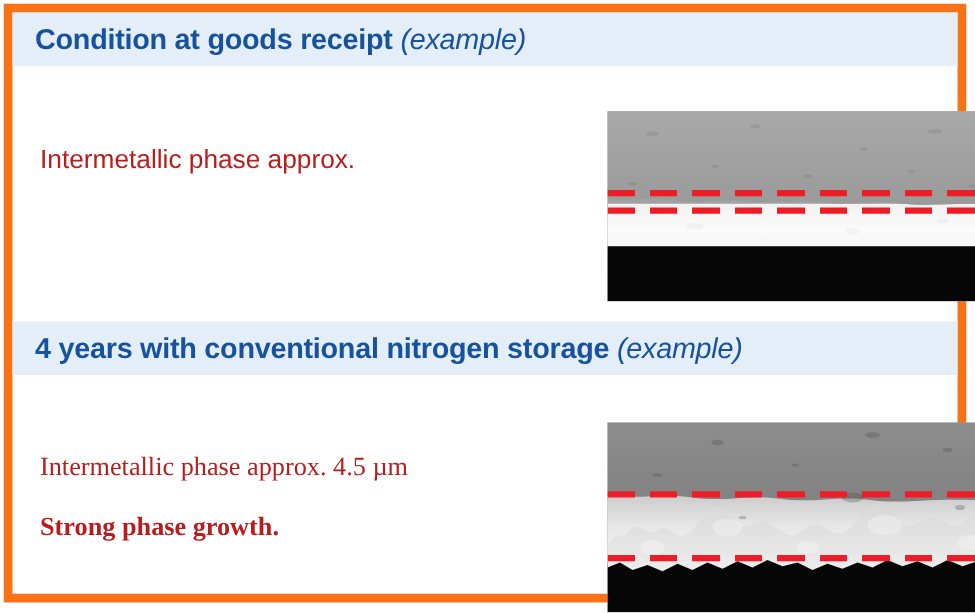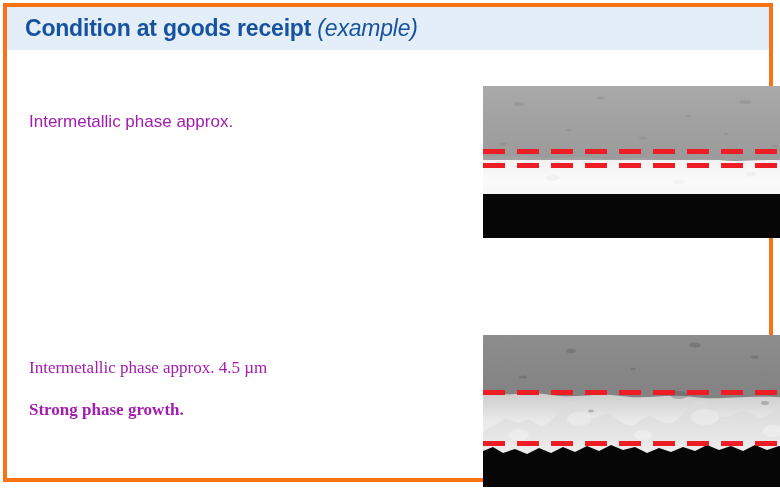--- a/index.html
+++ b/index.html
@@ -22,21 +22,21 @@
   }
 
   
   .frame {
     position: absolute;
     left: 3px;
     top: 3px;
     width: 770px;
     height: 479px;
     box-sizing: border-box;
-    border: 4px solid #f97316;
+    border: 7px solid #f97316;
     background: #ffffff;
   }
 
   .panel {
     position: absolute;
     left: 0;
     right: 0;
     box-sizing: border-box;
   }
   .panel-top    { top: 0px;   height: 242px; }
@@ -70,22 +70,22 @@
   }
   .band-title .note {
     font-style: italic;
     font-weight: normal;
     color: #16529e;
   }
 
   
   .caption {
     position: absolute;
-    color: #a21caf;
-    font-size: 17px;
+    color: #b91c1c;
+    font-size: 21px;
     line-height: 1.32;
     white-space: nowrap;
   }
   .caption .bold { font-weight: bold; margin-top: 20px; }
   .caption-top    { left: 22px; top: 104px; }
   .caption-bottom { left: 22px; top: 350px; }
   .caption .line { display: block; }
 
   
   .micrograph {
@@ -213,20 +213,25 @@
         </svg>
 
         <div class="dashline" style="top:63px;"></div>
         <div class="dashline" style="top:77px;"></div>
       </figure>
 
     </section>
 
     <section class="panel panel-bottom">
 
+      <div class="band">
+        <div class="band-title">
+          <span class="strong">4 years with conventional nitrogen storage</span><span>&nbsp;</span><span class="note">(example)</span>
+        </div>
+      </div>
 
       <div class="caption caption-bottom" style="top:108px;font-family:Liberation Serif, serif;">
         <span class="line">Intermetallic phase approx. 4.5 µm</span>
         <span class="line bold">Strong phase growth.</span>
       </div>
 
       <figure class="micrograph micro-bottom" style="top:70px;">
         <div class="layer layer-gray" style="top:0; height:62px; background:linear-gradient(180deg,#8e8e8e 0%,#878787 60%,#909090 100%);"></div>
         <div class="layer layer-white" style="top:56px; height:62px; background:linear-gradient(180deg,#c9c9c9 0%,#e8e8e8 45%,#f6f6f6 100%);"></div>
         <div class="layer layer-black" style="height:40px;"></div>

